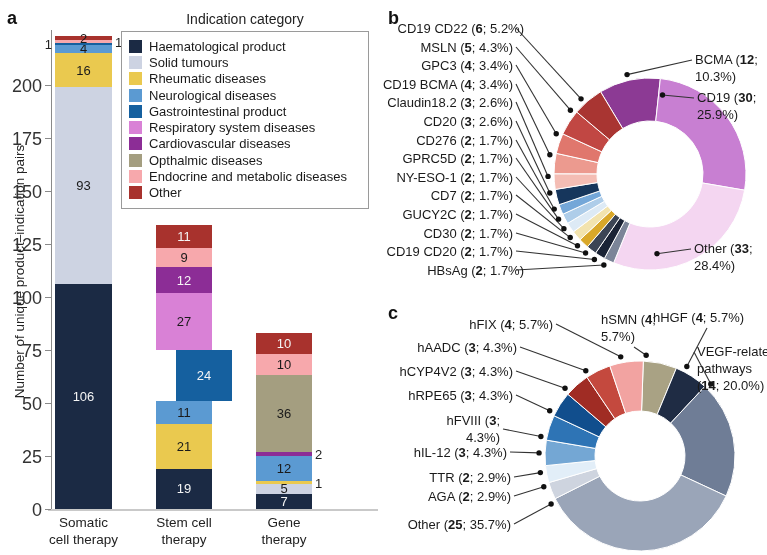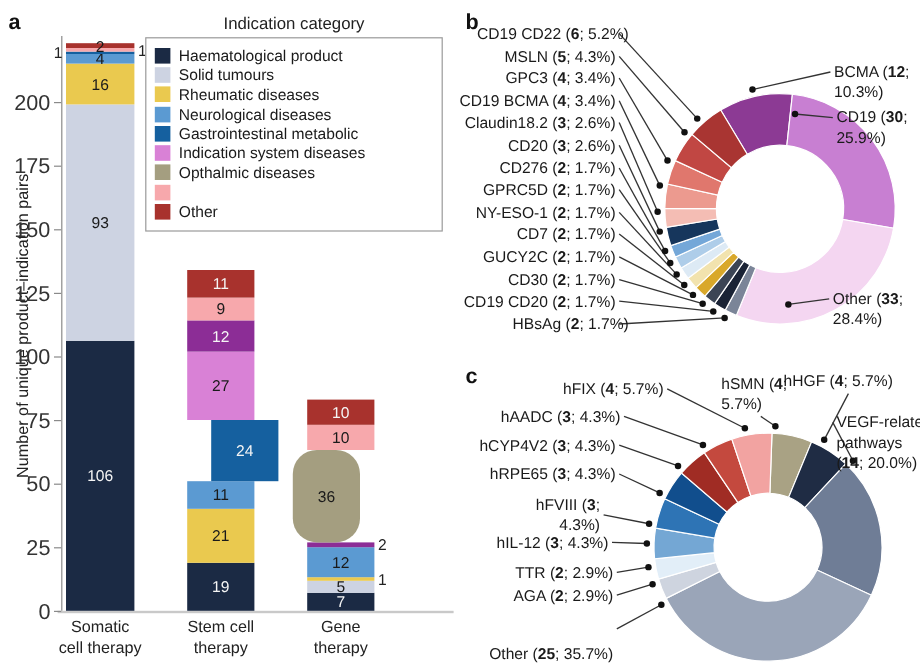--- a/index.html
+++ b/index.html
@@ -109,21 +109,21 @@
       <div class="bar-seg" style="left: 256px; top: 483.56px; width: 56px; height: 10.6px; background: rgb(205, 211, 226);">
         <span class="bar-val" style="color: rgb(26, 26, 26);">5</span>
       </div>
       <div class="out-label" style="top: 482.5px; left: 315px;">1</div>
       <div class="bar-seg" style="left: 256px; top: 481.44px; width: 56px; height: 2.12px; background: rgb(234, 201, 79);"></div>
       <div class="bar-seg" style="left: 256px; top: 456px; width: 56px; height: 25.44px; background: rgb(91, 154, 210);">
         <span class="bar-val" style="color: rgb(26, 26, 26);">12</span>
       </div>
       <div class="out-label" style="top: 453.88px; left: 315px;">2</div>
       <div class="bar-seg" style="left: 256px; top: 451.76px; width: 56px; height: 4.24px; background: rgb(140, 45, 150);"></div>
-      <div class="bar-seg" style="left: 244px; top: 375.44px; width: 56px; height: 76.32px; background: rgb(164, 158, 128); border-radius: 20px;">
+      <div class="bar-seg" style="left: 256px; top: 375.44px; width: 56px; height: 76.32px; background: rgb(164, 158, 128);">
         <span class="bar-val" style="color: rgb(26, 26, 26);">36</span>
       </div>
       <div class="bar-seg" style="left: 256px; top: 354.24px; width: 56px; height: 21.2px; background: rgb(247, 168, 172);">
         <span class="bar-val" style="color: rgb(26, 26, 26);">10</span>
       </div>
       <div class="bar-seg" style="left: 256px; top: 333.04px; width: 56px; height: 21.2px; background: rgb(168, 50, 45);">
         <span class="bar-val" style="color: rgb(245, 245, 245);">10</span>
       </div>
     </div>
   <div id="xlabels-a">
@@ -155,32 +155,37 @@
         <div class="legend-item">
           <div class="legend-swatch" style="background: rgb(234, 201, 79);"></div>
           <div class="legend-text">Rheumatic diseases</div>
         </div>
         <div class="legend-item">
           <div class="legend-swatch" style="background: rgb(91, 154, 210);"></div>
           <div class="legend-text">Neurological diseases</div>
         </div>
         <div class="legend-item">
           <div class="legend-swatch" style="background: rgb(21, 96, 159);"></div>
-          <div class="legend-text">Gastrointestinal metabolic</div>
+          <div class="legend-text">Gastrointestinal product</div>
         </div>
         <div class="legend-item">
           <div class="legend-swatch" style="background: rgb(217, 129, 214);"></div>
-          <div class="legend-text">Indication system diseases</div>
+          <div class="legend-text">Respiratory system diseases</div>
+        </div>
+        <div class="legend-item">
+          <div class="legend-swatch" style="background: rgb(140, 45, 150);"></div>
+          <div class="legend-text">Cardiovascular diseases</div>
         </div>
         <div class="legend-item">
           <div class="legend-swatch" style="background: rgb(164, 158, 128);"></div>
           <div class="legend-text">Opthalmic diseases</div>
         </div>
         <div class="legend-item">
           <div class="legend-swatch" style="background: rgb(247, 168, 172);"></div>
+          <div class="legend-text">Endocrine and metabolic diseases</div>
         </div>
         <div class="legend-item">
           <div class="legend-swatch" style="background: rgb(168, 50, 45);"></div>
           <div class="legend-text">Other</div>
         </div>
       </div>
   </div>
 
   <svg id="donut-b" class="donut" width="767" height="555">
       <path d="M 600.5563448086348 91.71193913259722 A 96 96 0 0 1 660.3539039195905 78.55998389761301 L 655.7162177889405 121.30915777680718 A 53 53 0 0 0 622.7029820297671 128.57013306278805 Z" fill="#8c3a94" stroke="#ffffff" stroke-width="1"></path>
@@ -290,21 +295,21 @@
       <line x1="585.7862185415772" y1="370.78341769362976" x2="520" y2="347" stroke="#333" stroke-width="1.1"></line>
       <circle cx="585.7862185415772" cy="370.78341769362976" r="2.7" fill="#111"></circle>
       <path d="M 609.8568430473395 365.90898996610554 A 95 95 0 0 1 643.3154521867376 361.05787143318594 L 641.5704773516126 411.02741278414067 A 45 45 0 0 0 625.7216624961081 413.3253110365763 Z" fill="#f2a3a1" stroke="#ffffff" stroke-width="1"></path>
       <line x1="620.7282914669689" y1="356.85565447178595" x2="556" y2="324" stroke="#333" stroke-width="1.1"></line>
       <circle cx="620.7282914669689" cy="356.85565447178595" r="2.7" fill="#111"></circle>
     </svg>
   <div id="labels-c">
       <div class="donut-label" style="left: 634px; top: 345px; transform: translate(-50%, -100%); width: 66px;">hSMN (<b>4</b>; 5.7%)</div>
       <div class="donut-label" style="left: 707px; top: 326px; transform: translate(-50%, -100%); width: 108px;">hHGF (<b>4</b>; 5.7%)</div>
       <div class="donut-label" style="left: 697px; top: 352px; transform: translate(0px, -9px); width: 80px;">VEGF-related pathways (<b>14</b>; 20.0%)</div>
-      <div class="donut-label" style="left: 511px; top: 524px; transform: translate(-100%, -50%); text-align: right; white-space: nowrap; margin-top: 21px;">Other (<b>25</b>; 35.7%)</div>
+      <div class="donut-label" style="left: 511px; top: 524px; transform: translate(-100%, -50%); text-align: right; white-space: nowrap;">Other (<b>25</b>; 35.7%)</div>
       <div class="donut-label" style="left: 511px; top: 496px; transform: translate(-100%, -50%); text-align: right; white-space: nowrap;">AGA (<b>2</b>; 2.9%)</div>
       <div class="donut-label" style="left: 511px; top: 477px; transform: translate(-100%, -50%); text-align: right; white-space: nowrap;">TTR (<b>2</b>; 2.9%)</div>
       <div class="donut-label" style="left: 507px; top: 452px; transform: translate(-100%, -50%); text-align: right; white-space: nowrap;">hIL-12 (<b>3</b>; 4.3%)</div>
       <div class="donut-label" style="left: 500px; top: 429px; transform: translate(-100%, -50%); text-align: right; width: 62px;">hFVIII (<b>3</b>; 4.3%)</div>
       <div class="donut-label" style="left: 513px; top: 395px; transform: translate(-100%, -50%); text-align: left; white-space: nowrap;">hRPE65 (<b>3</b>; 4.3%)</div>
       <div class="donut-label" style="left: 513px; top: 371px; transform: translate(-100%, -50%); text-align: right; white-space: nowrap;">hCYP4V2 (<b>3</b>; 4.3%)</div>
       <div class="donut-label" style="left: 517px; top: 347px; transform: translate(-100%, -50%); text-align: right; white-space: nowrap;">hAADC (<b>3</b>; 4.3%)</div>
       <div class="donut-label" style="left: 553px; top: 324px; transform: translate(-100%, -50%); text-align: right; white-space: nowrap;">hFIX (<b>4</b>; 5.7%)</div>
     </div>
 </div>

